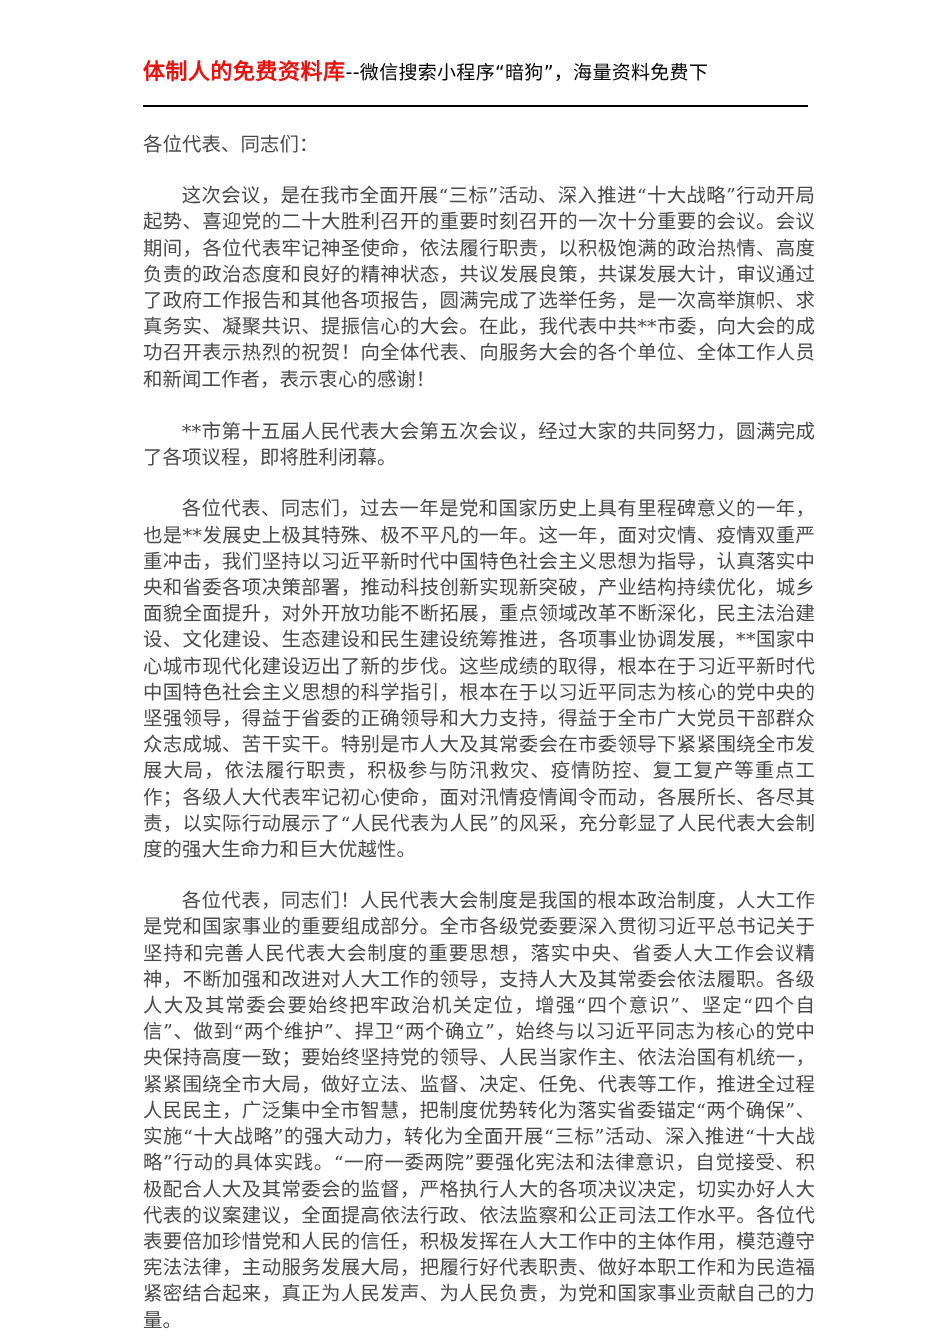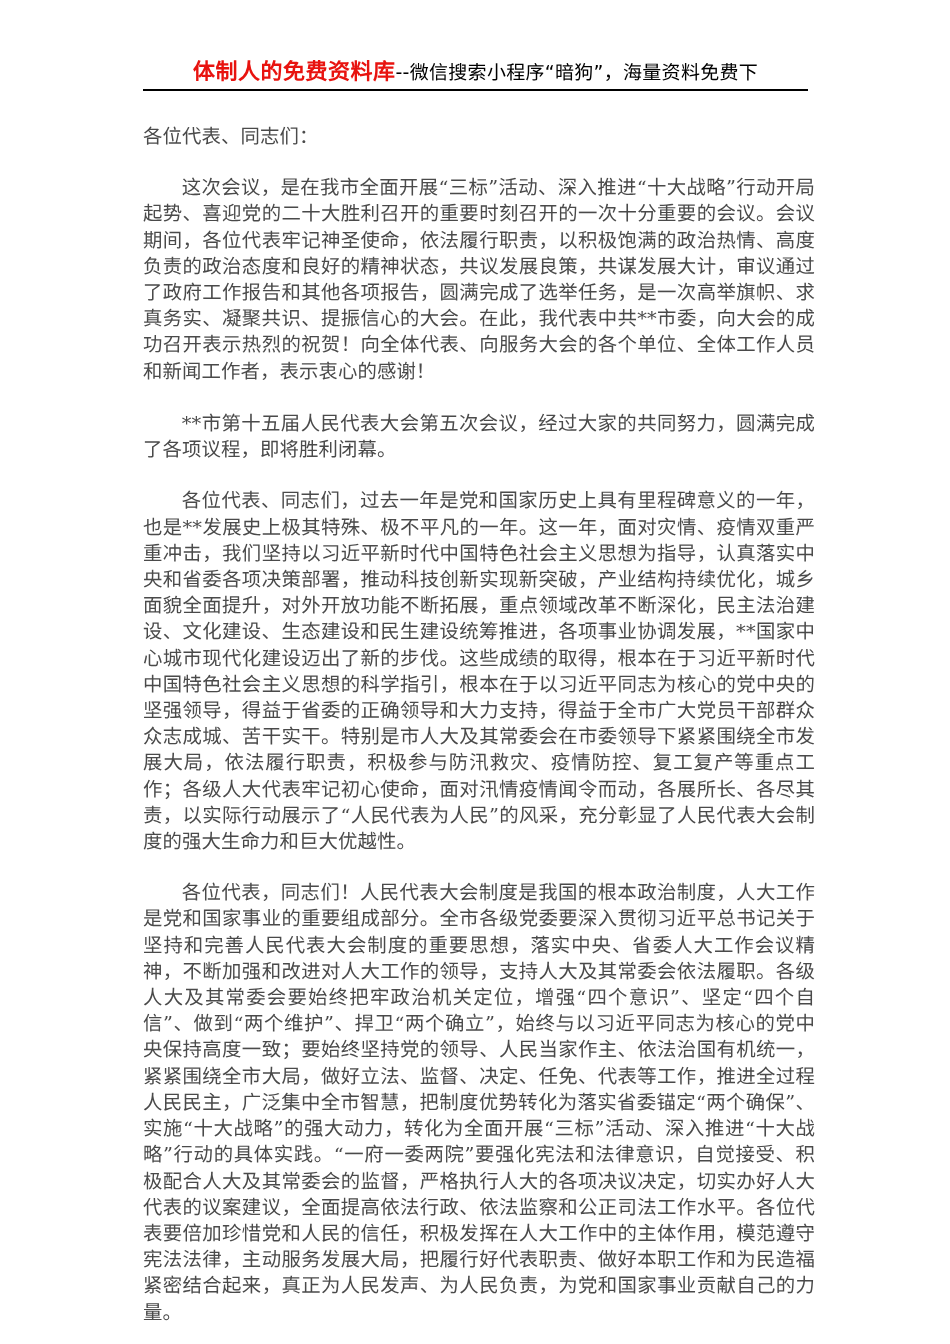--- a/index.html
+++ b/index.html
@@ -23,23 +23,23 @@
   }
 
   
   .doc-header {
     position: absolute;
     left: 143px;
     top: 58px;
     width: 665px;
     box-sizing: border-box;
     border-bottom: 2px solid #000000;
-    padding-bottom: 3px;
+    padding-bottom: 19px;
     white-space: nowrap;
-    text-align: center;
+    text-align: left;
     line-height: 1.25;
   }
 
   .doc-header .brand {
     font-family: "DejaVu Sans", "Liberation Sans", sans-serif;
     font-weight: bold;
     font-size: 22px;
     color: #e8130f;
     letter-spacing: 0.5px;
   }
@@ -54,21 +54,21 @@
 
   
   .doc-body {
     position: absolute;
     left: 143px;
     top: 124px;
     width: 672px;
   }
 
   .doc-body p {
-    margin: 0 0 0 0;
+    margin: 8px 0 0 0;
     font-family: "DejaVu Serif", "Liberation Serif", serif;
     font-size: 19.4px;
     line-height: 26.2px;
     color: #4a4a4a;
     text-align: justify;
     text-justify: inter-ideograph;
     letter-spacing: 0.1px;
     word-break: break-all;
   }
 

